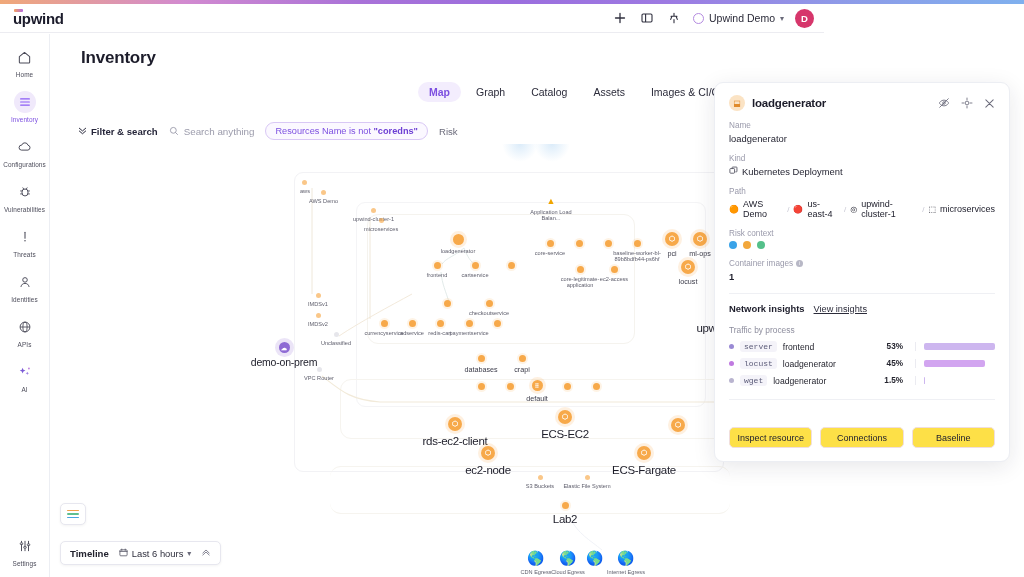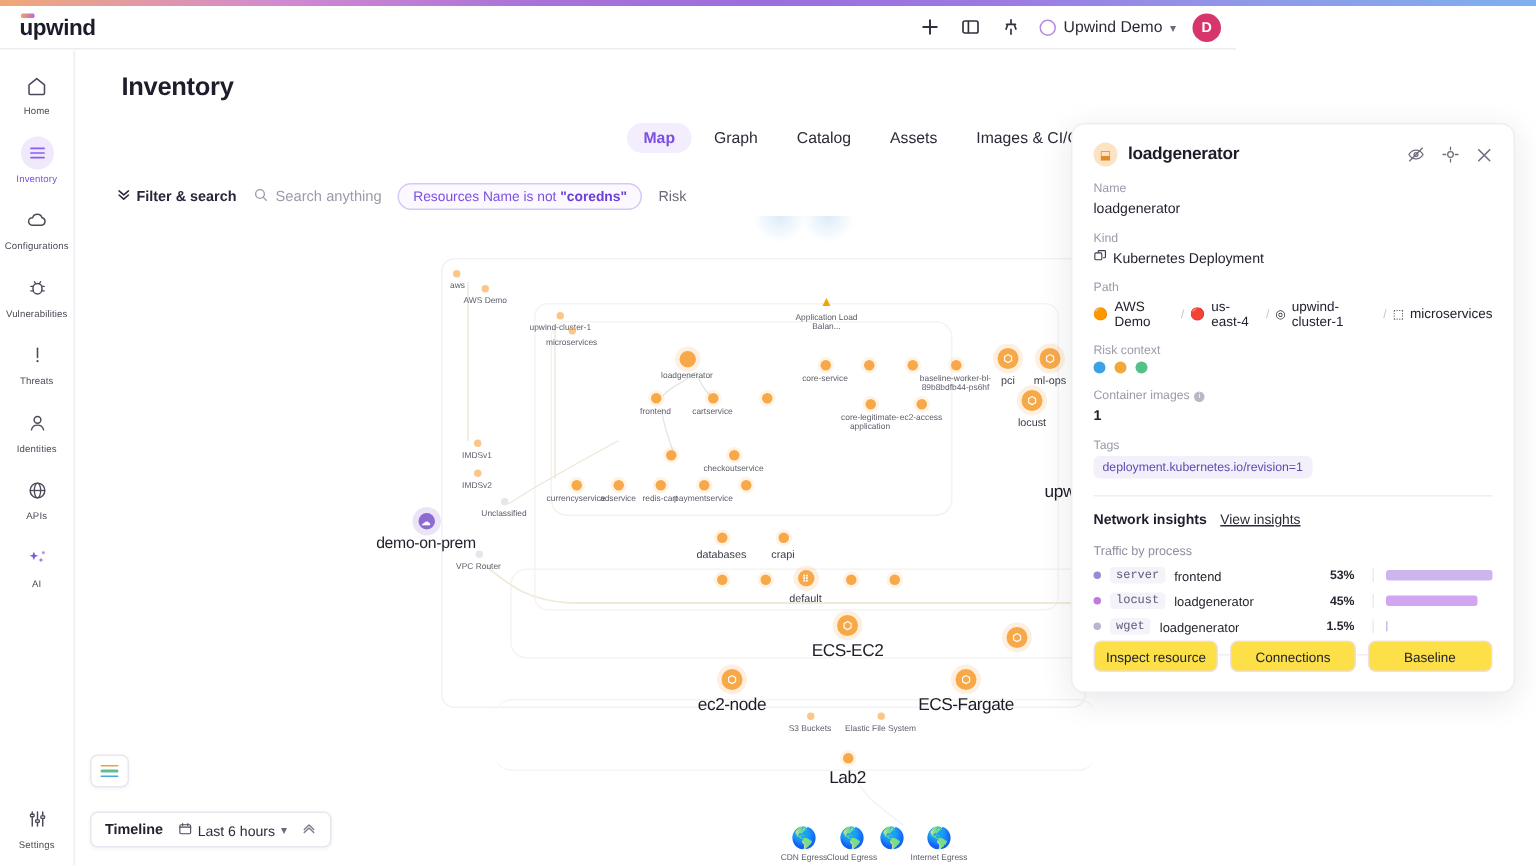--- a/index.html
+++ b/index.html
@@ -517,20 +517,24 @@
         </div>
       <div class="node" style="left:532px;top:239px;width:28px;">
           <span class="dot sm"></span>
         </div>
 
       <div class="node" style="left:628px;top:160px;width:118px;">
           <span class="dot lg">⬡</span>
           <span class="nlabel xl">upwind-cluster-cl</span>
         </div>
 
+      <div class="node" style="left:350px;top:273px;width:110px;">
+          <span class="dot lg">⬡</span>
+          <span class="nlabel xl">rds-ec2-client</span>
+        </div>
       <div class="node" style="left:468px;top:266px;width:94px;">
           <span class="dot lg">⬡</span>
           <span class="nlabel xl">ECS-EC2</span>
         </div>
       <div class="node" style="left:388px;top:302px;width:100px;">
           <span class="dot lg">⬡</span>
           <span class="nlabel xl">ec2-node</span>
         </div>
       <div class="node" style="left:540px;top:302px;width:108px;">
           <span class="dot lg">⬡</span>
@@ -667,26 +671,20 @@
       </div>
     </div>
 
     <div class="fld">
       <div class="fld-label">
         <span>Container images</span><span class="info">i</span>
       </div>
       <div class="fld-val bold">1</div>
     </div>
 
-    <div class="fld">
-      <div class="fld-label">Tags</div>
-      <div class="fld-val">
-        <span class="tag">deployment.kubernetes.io/revision=1</span>
-      </div>
-    </div>
 
     <div class="divider"></div>
 
     <div class="ni-row">
       <span class="ni-title">Network insights</span>
       <span class="ni-link">View insights</span>
     </div>
 
     <div class="tbp-title">Traffic by process</div>
 

